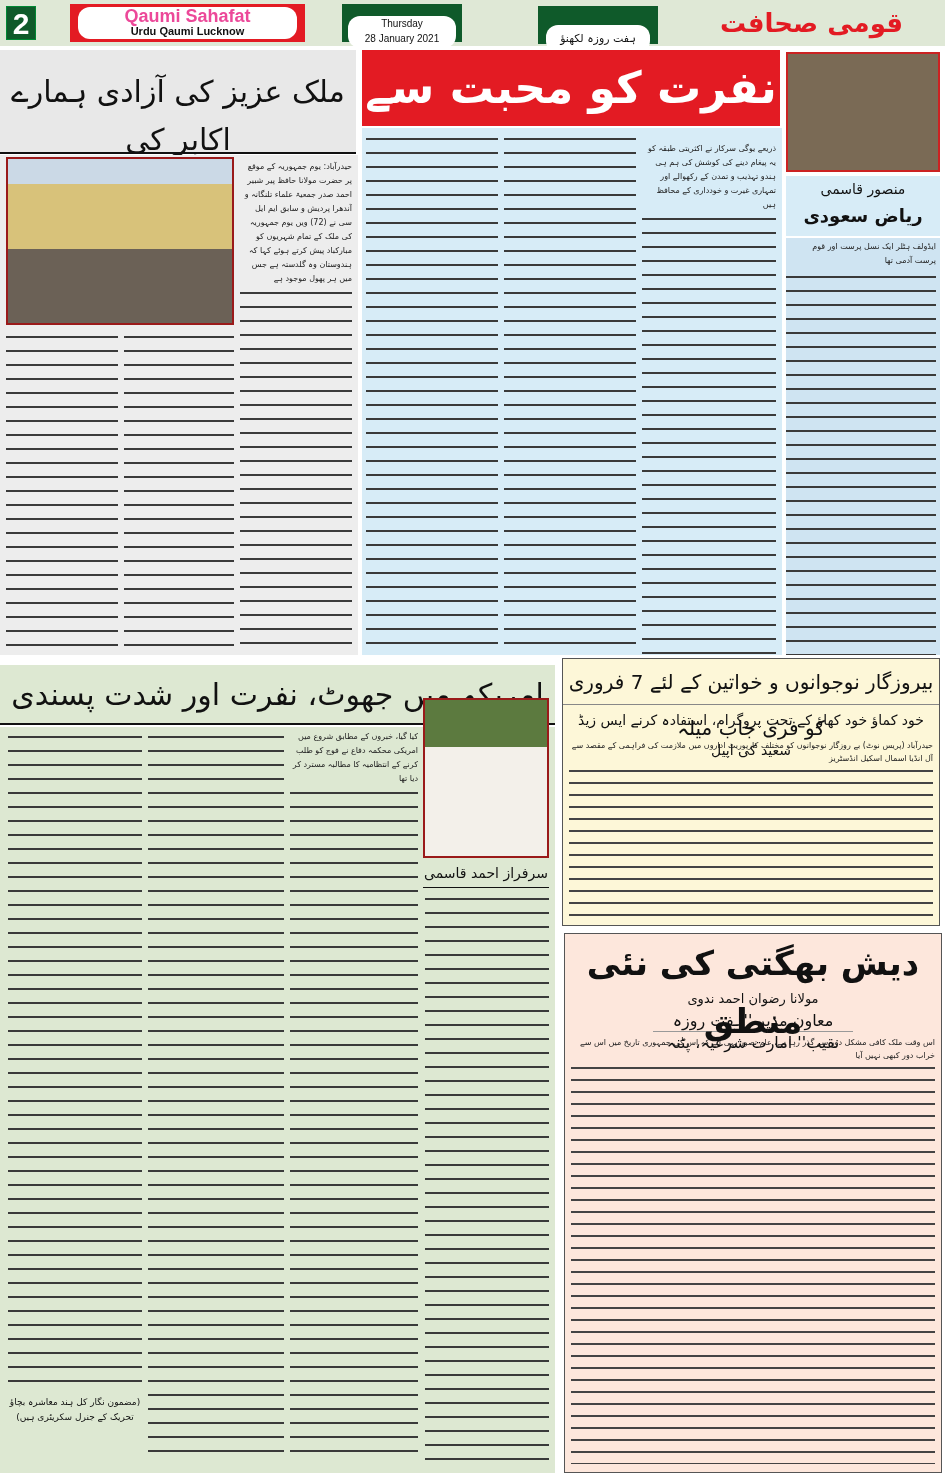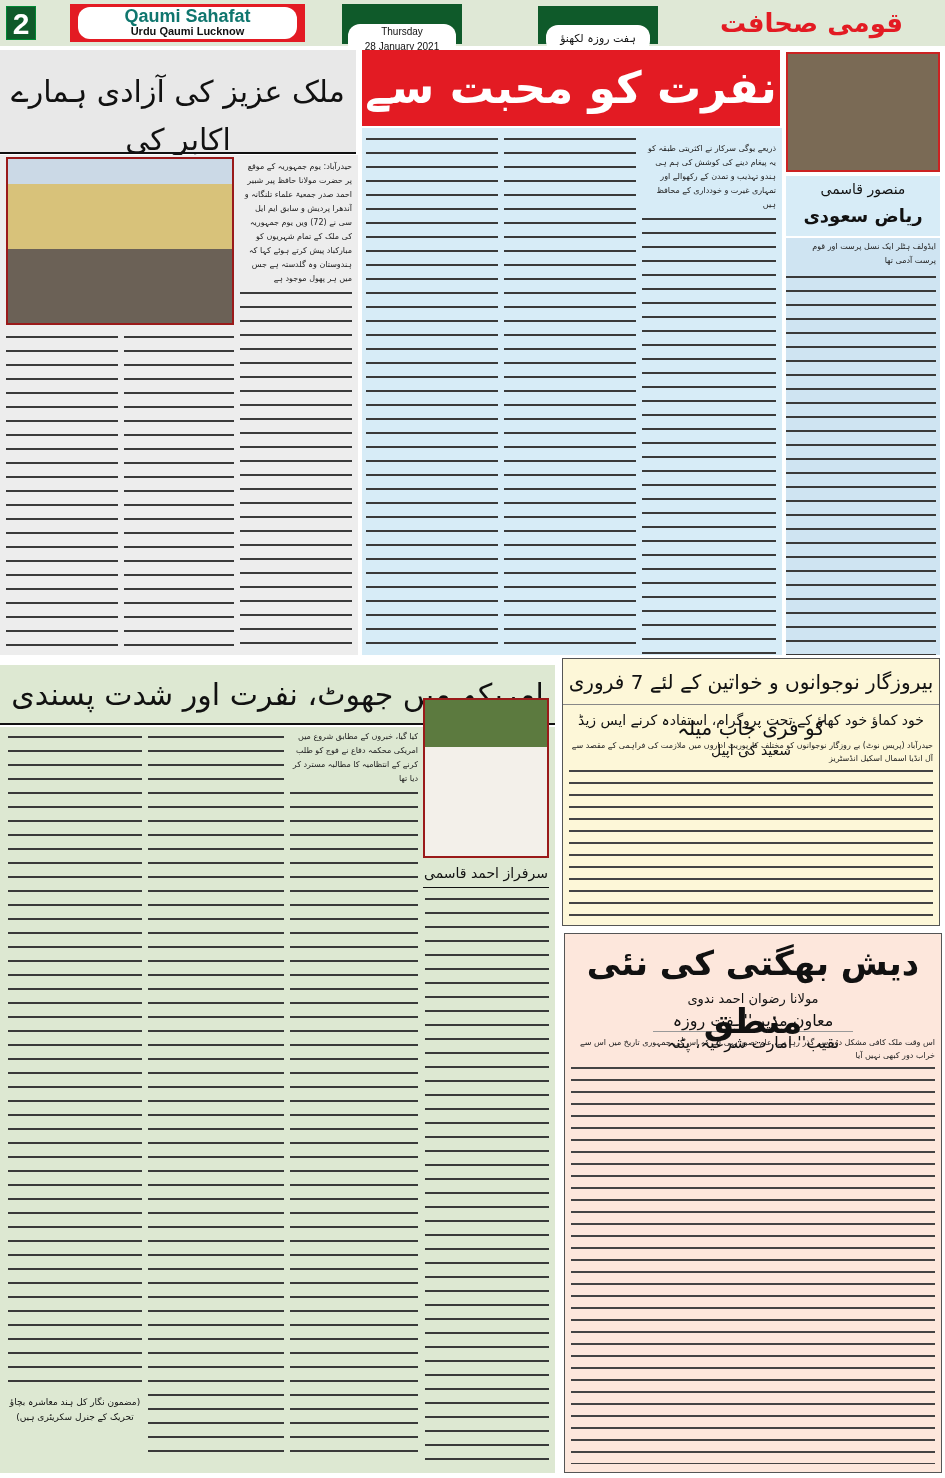--- a/index.html
+++ b/index.html
@@ -3,23 +3,23 @@
 <meta charset="utf-8">
 <style>
 *{box-sizing:border-box;margin:0;padding:0}
 body{width:945px;height:1478px;background:#fff;font-family:"DejaVu Sans",sans-serif;position:relative;overflow:hidden}
 .abs{position:absolute}
 
 .mast{left:0;top:0;width:945px;height:46px;background:#dfe8d6}
 .pgnum{left:6px;top:6px;width:30px;height:34px;background:#0f5a2a;color:#fff;font-family:"Liberation Sans",sans-serif;font-weight:bold;font-size:30px;text-align:center;line-height:34px;border:1px solid #083}
 .titlebox{left:70px;top:4px;width:235px;height:38px;background:#e31b23;padding:3px 8px}
 .titlebox .inner{background:#fff;border-radius:12px;height:32px;text-align:center}
-.titlebox .t1{font-family:"Liberation Sans",sans-serif;font-weight:bold;font-size:18px;line-height:18px;color:#0f766e}
+.titlebox .t1{font-family:"Liberation Sans",sans-serif;font-weight:bold;font-size:18px;line-height:18px;color:#ec4899}
 .titlebox .t2{font-family:"Liberation Sans",sans-serif;font-weight:bold;font-size:11px;line-height:12px;color:#111}
-.datebox{left:342px;top:4px;width:120px;height:38px;background:#0f5a2a;padding:20px 6px}
+.datebox{left:342px;top:4px;width:120px;height:38px;background:#0f5a2a;padding:12px 6px}
 .datebox .inner{background:#fff;border-radius:12px;height:32px;text-align:center;font-family:"Liberation Sans",sans-serif;font-size:10px;line-height:15px;color:#111}
 .weekbox{left:538px;top:6px;width:120px;height:34px;background:#0f5a2a;padding:19px 8px}
 .weekbox .inner{background:#fff;border-radius:12px;height:28px;text-align:center;font-size:11px;line-height:28px;color:#111}
 .urdutitle{left:720px;top:4px;width:215px;height:38px;text-align:left;color:#e31b23;font-size:26px;font-weight:bold;line-height:38px;direction:rtl}
 
 .hl-left{left:0;top:50px;width:356px;height:104px;background:#e8e8e8;border-bottom:2px solid #111;direction:rtl;text-align:center;font-size:30px;line-height:48px;color:#111;padding:18px 6px}
 .hl-red{left:362px;top:50px;width:418px;height:76px;background:#e31b23;color:#fff;direction:rtl;text-align:center;font-size:44px;line-height:76px;font-weight:bold}
 .photo-right{left:786px;top:52px;width:154px;height:120px;background:#7a6a55;border:2px solid #c22}
 .auth-right{left:786px;top:176px;width:154px;height:60px;background:#d7ecf7;text-align:center;direction:rtl}
 .auth-right .n1{font-size:14px;line-height:26px;color:#111}

